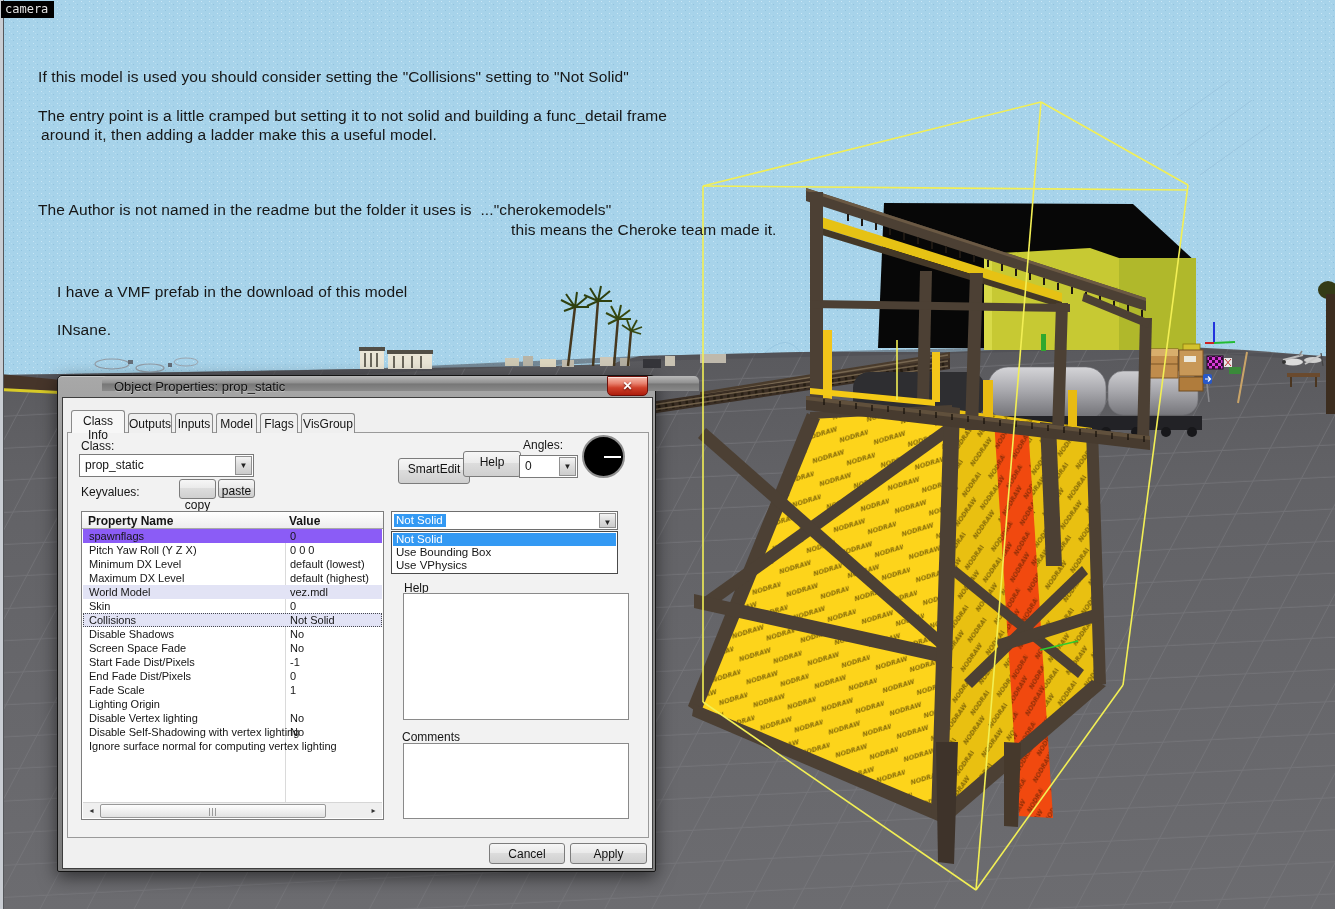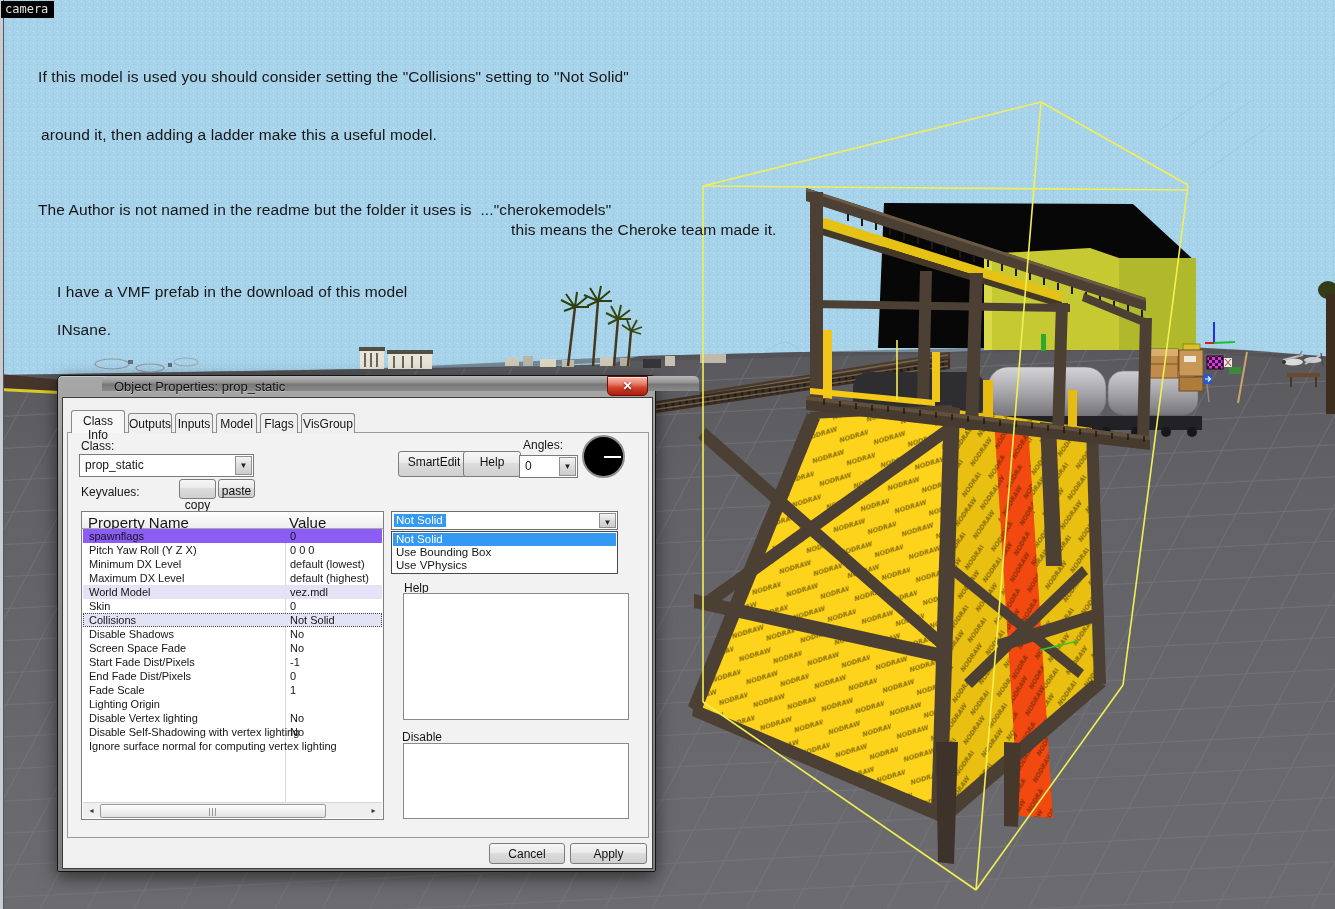--- a/index.html
+++ b/index.html
@@ -38,21 +38,21 @@
     background:linear-gradient(#f4f4f4,#dcdcdc 50%,#cccccc);border:1px solid #909090;
     font-size:8px;color:#222;text-align:center;line-height:17px;}
   .btn{position:absolute;z-index:2;background:linear-gradient(#f6f6f6,#eaeaea 45%,#dddddd 46%,#cfcfcf);
     border:1px solid #7c7c7c;border-radius:3px;text-align:center;font-size:12px;color:#111;padding-top:3px;}
   .dial{position:absolute;left:524px;top:59px;width:43px;height:43px;border-radius:50%;
     background:#000;border:2px solid #8f8f8f;z-index:2;}
   .dial-line{position:absolute;right:2px;top:19px;width:17px;height:2px;background:#fff;}
 
   .ptable{position:absolute;left:23px;top:135px;width:303px;height:309px;background:#fff;border:1px solid #7e7e7e;z-index:2;}
   .phead{position:absolute;left:0;top:0;right:0;height:17px;background:linear-gradient(#ffffff,#ededed);
-    border-bottom:1px solid #a8a8a8;font-size:15px;}
+    border-bottom:1px solid #a8a8a8;font-size:12px;font-weight:bold;}
   .phead .h1{position:absolute;left:6px;top:2px;}
   .phead .h2{position:absolute;left:207px;top:2px;}
   .coldiv{position:absolute;left:203px;top:0;bottom:17px;width:1px;background:#dadada;z-index:0;}
   .trow{position:absolute;left:1px;right:1px;height:14px;font-size:11px;line-height:14px;z-index:1;white-space:nowrap;}
   .trow .tname{position:absolute;left:6px;}
   .trow .tval{position:absolute;left:207px;}
   .bg-pink{background:#8b5cf6;padding-left:7px;}
   .bg-lav{background:#e2e3f5;}
   .focused{outline:1px dotted #46484e;outline-offset:-1px;}
   .hscroll{position:absolute;left:1px;right:1px;bottom:1px;height:16px;background:#efefef;border-top:1px solid #d6d6d6;}
@@ -319,20 +319,21 @@
 
     <g>
       <rect x="0" y="0" width="3" height="909" fill="#c9cdd3"></rect>
       <rect x="3" y="0" width="1" height="909" fill="#54565a"></rect>
     </g>
   </svg>
 
   <div class="camera-label">camera</div>
 
   <div class="ann" style="left:38px;top:68px">If this model is used you should consider setting the "Collisions" setting to "Not Solid"</div>
+  <div class="ann" style="left:38px;top:107px">The entry point is a little cramped but setting it to not solid and building a func_detail frame</div>
   <div class="ann" style="left:41px;top:126px">around it, then adding a ladder make this a useful model.</div>
   <div class="ann" style="left:38px;top:201px">The Author is not named in the readme but the folder it uses is  ..."cherokemodels"</div>
   <div class="ann" style="left:511px;top:221px">this means the Cheroke team made it.</div>
   <div class="ann" style="left:57px;top:283px">I have a VMF prefab in the download of this model</div>
   <div class="ann" style="left:57px;top:321px">INsane.</div>
 
   <div class="dialog">
     <div class="titlebar">
       <span class="title-text">Object Properties: prop_static</span>
     </div>
@@ -346,21 +347,21 @@
     <div class="tab" style="left:202px;width:38px">Flags</div>
     <div class="tab" style="left:243px;width:54px">VisGroup</div>
     <div class="tabpanel"></div>
 
     <div class="dlabel" style="left:23px;top:63px">Class:</div>
     <div class="combo" style="left:21px;top:78px;width:175px;height:23px">
       <span class="cval">prop_static</span>
       <span class="arrowbtn">▼</span>
     </div>
 
-    <div class="btn" style="left:340px;top:75px;width:72px;height:26px">SmartEdit</div>
+    <div class="btn" style="left:340px;top:82px;width:72px;height:26px">SmartEdit</div>
     <div class="btn" style="left:405px;top:75px;width:58px;height:26px">Help</div>
 
     <div class="dlabel" style="left:465px;top:62px">Angles:</div>
     <div class="combo" style="left:461px;top:79px;width:59px;height:23px">
       <span class="cval">0</span>
       <span class="arrowbtn">▼</span>
     </div>
     <div class="dial">
         <div class="dial-line"></div>
       </div>
@@ -454,19 +455,19 @@
     </div>
     <div class="droplist">
       <div class="dli hl" style="top:1px">Not Solid</div>
       <div class="dli" style="top:14px">Use Bounding Box</div>
       <div class="dli" style="top:27px">Use VPhysics</div>
     </div>
 
     <div class="dlabel" style="left:346px;top:205px">Help</div>
     <div class="sunkbox" style="left:345px;top:217px;width:226px;height:127px"></div>
 
-    <div class="dlabel" style="left:344px;top:354px">Disable</div>
+    <div class="dlabel" style="left:344px;top:354px">Comments</div>
     <div class="sunkbox" style="left:345px;top:367px;width:226px;height:76px"></div>
 
     <div class="btn" style="left:431px;top:467px;width:76px;height:21px">Cancel</div>
     <div class="btn" style="left:512px;top:467px;width:77px;height:21px">Apply</div>
   </div>
 </div>
 
 </body></html>

